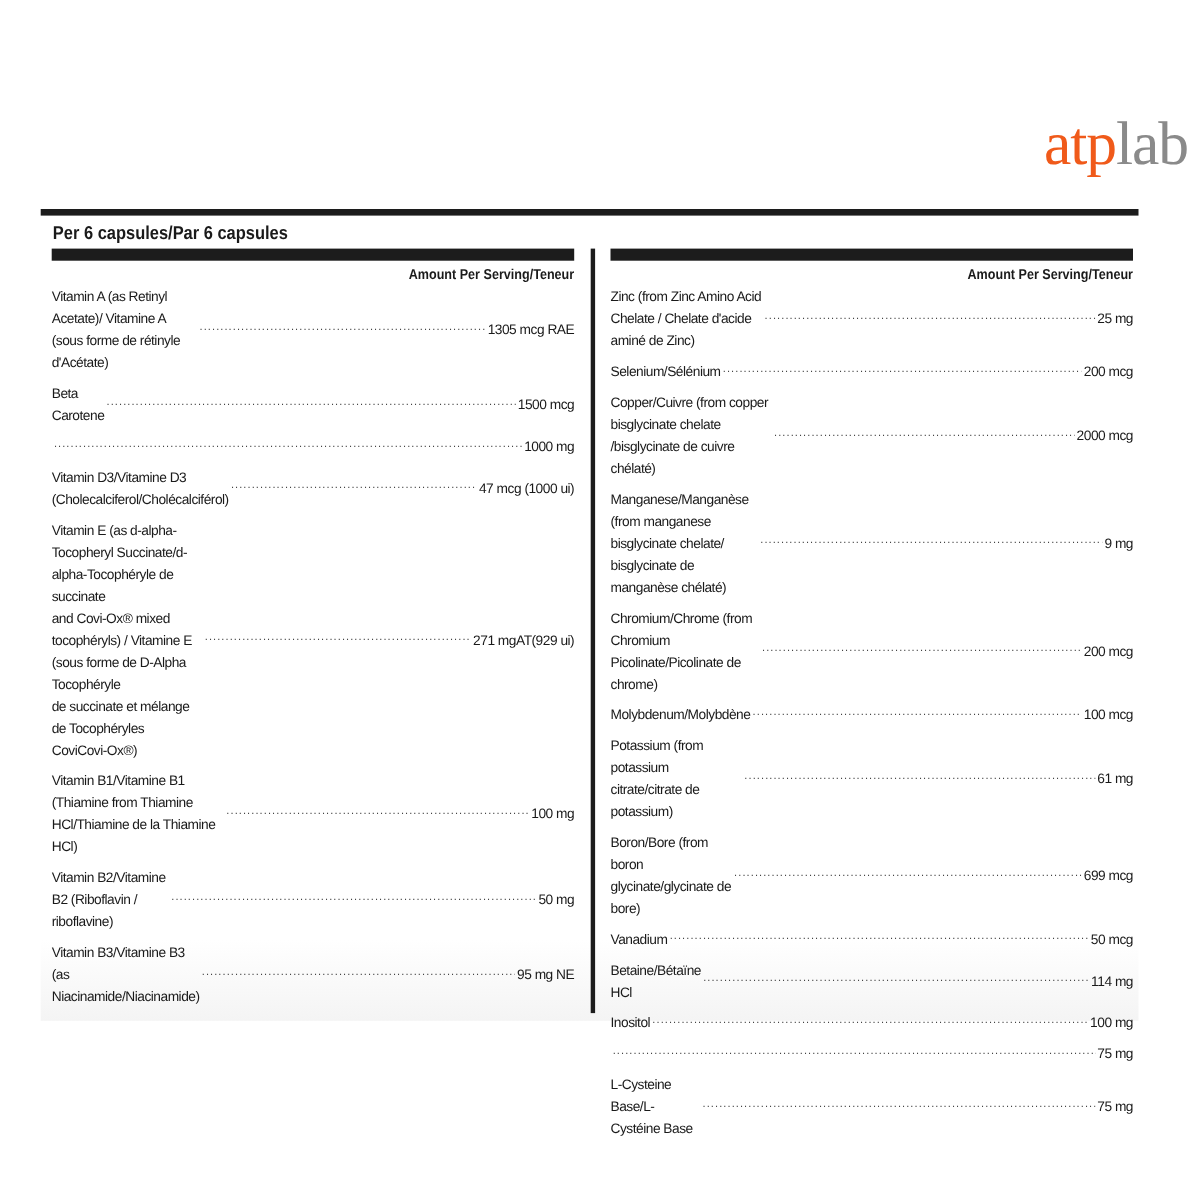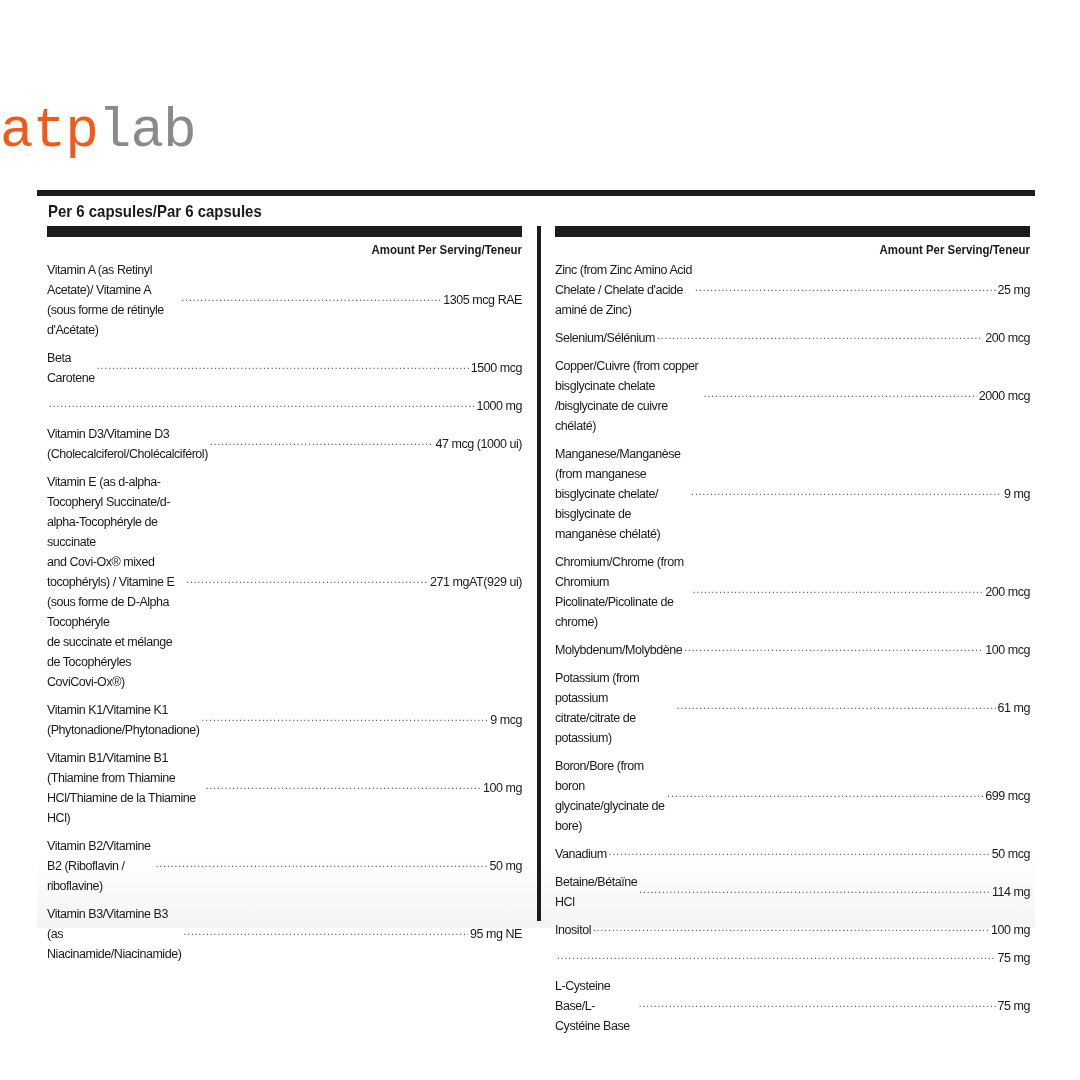--- a/index.html
+++ b/index.html
@@ -1,19 +1,19 @@
 <!DOCTYPE html>
 <html><head>
 <meta charset="utf-8">
 <style>
   html, body { margin:0; padding:0; background:#ffffff; }
   body { width:1080px; height:1080px; position:relative; overflow:hidden;
          font-family:"Liberation Sans", "DejaVu Sans", sans-serif; color:#1a1a1a; }
-  .logo { position:absolute; top:96px; left:0; width:1080px; text-align:left;
-          font-family:Liberation Mono, monospace; font-size:56px;
+  .logo { position:absolute; top:96px; left:0; width:1080px; text-align:right;
+          font-family:Liberation Serif, serif; font-size:56px;
           letter-spacing:-1px; line-height:70px; }
   .logo .l1 { color:#f05a1a; }
   .logo .l2 { color:#8a8a8a; font-weight:normal; }
   .panel { position:absolute; left:37px; top:190px; width:998px; height:738px;
            background:linear-gradient(#ffffff 90%, #f4f4f4 100%); }
   .topbar { position:absolute; left:0; top:0; width:998px; height:6px; background:#1c1c1c; }
   .title { position:absolute; left:11px; top:12px; font-size:17px; font-weight:bold;
            transform:scaleX(0.88); transform-origin:left top; white-space:nowrap; }
   .col { position:absolute; top:36px; }
   .col.left { left:10px; width:475px; }
@@ -63,25 +63,20 @@
           <span class="txt narrow">Vitamin D3/Vitamine D3 (Cholecalciferol/Cholécalciférol)</span>
           <span class="dots"></span>
           <span class="amt narrow">47 mcg (1000 ui)</span>
         </div>
         <div class="row">
           <span class="txt narrow">Vitamin E (as d-alpha-Tocopheryl Succinate/d-alpha-Tocophéryle de succinate
 and Covi-Ox® mixed tocophéryls) / Vitamine E (sous forme de D-Alpha Tocophéryle
 de succinate et mélange de Tocophéryles CoviCovi-Ox®)</span>
           <span class="dots"></span>
           <span class="amt narrow">271 mgAT(929 ui)</span>
-        </div>
-        <div class="row">
-          <span class="txt narrow">Vitamin K1/Vitamine K1 (Phytonadione/Phytonadione)</span>
-          <span class="dots"></span>
-          <span class="amt narrow">9 mcg</span>
         </div>
         <div class="row">
           <span class="txt narrow">Vitamin B1/Vitamine B1 (Thiamine from Thiamine HCl/Thiamine de la Thiamine HCl)</span>
           <span class="dots"></span>
           <span class="amt narrow">100 mg</span>
         </div>
         <div class="row">
           <span class="txt narrow">Vitamin B2/Vitamine B2 (Riboflavin / riboflavine)</span>
           <span class="dots"></span>
           <span class="amt narrow">50 mg</span>

